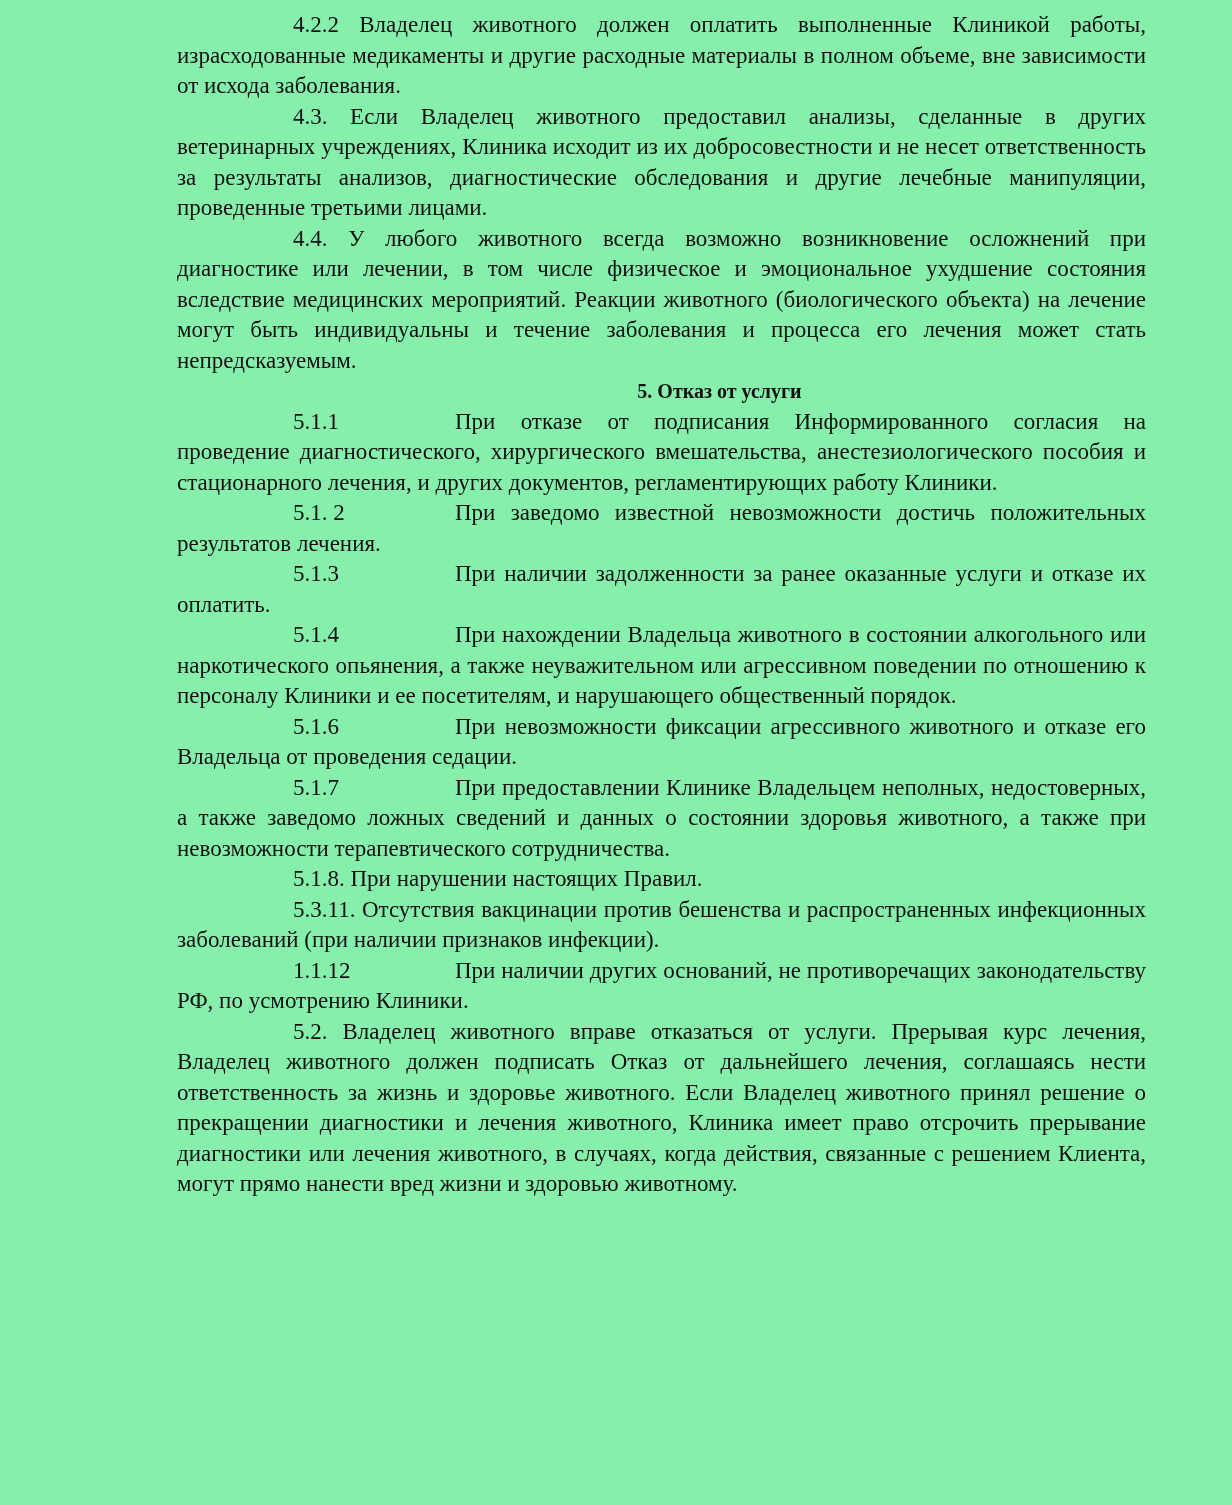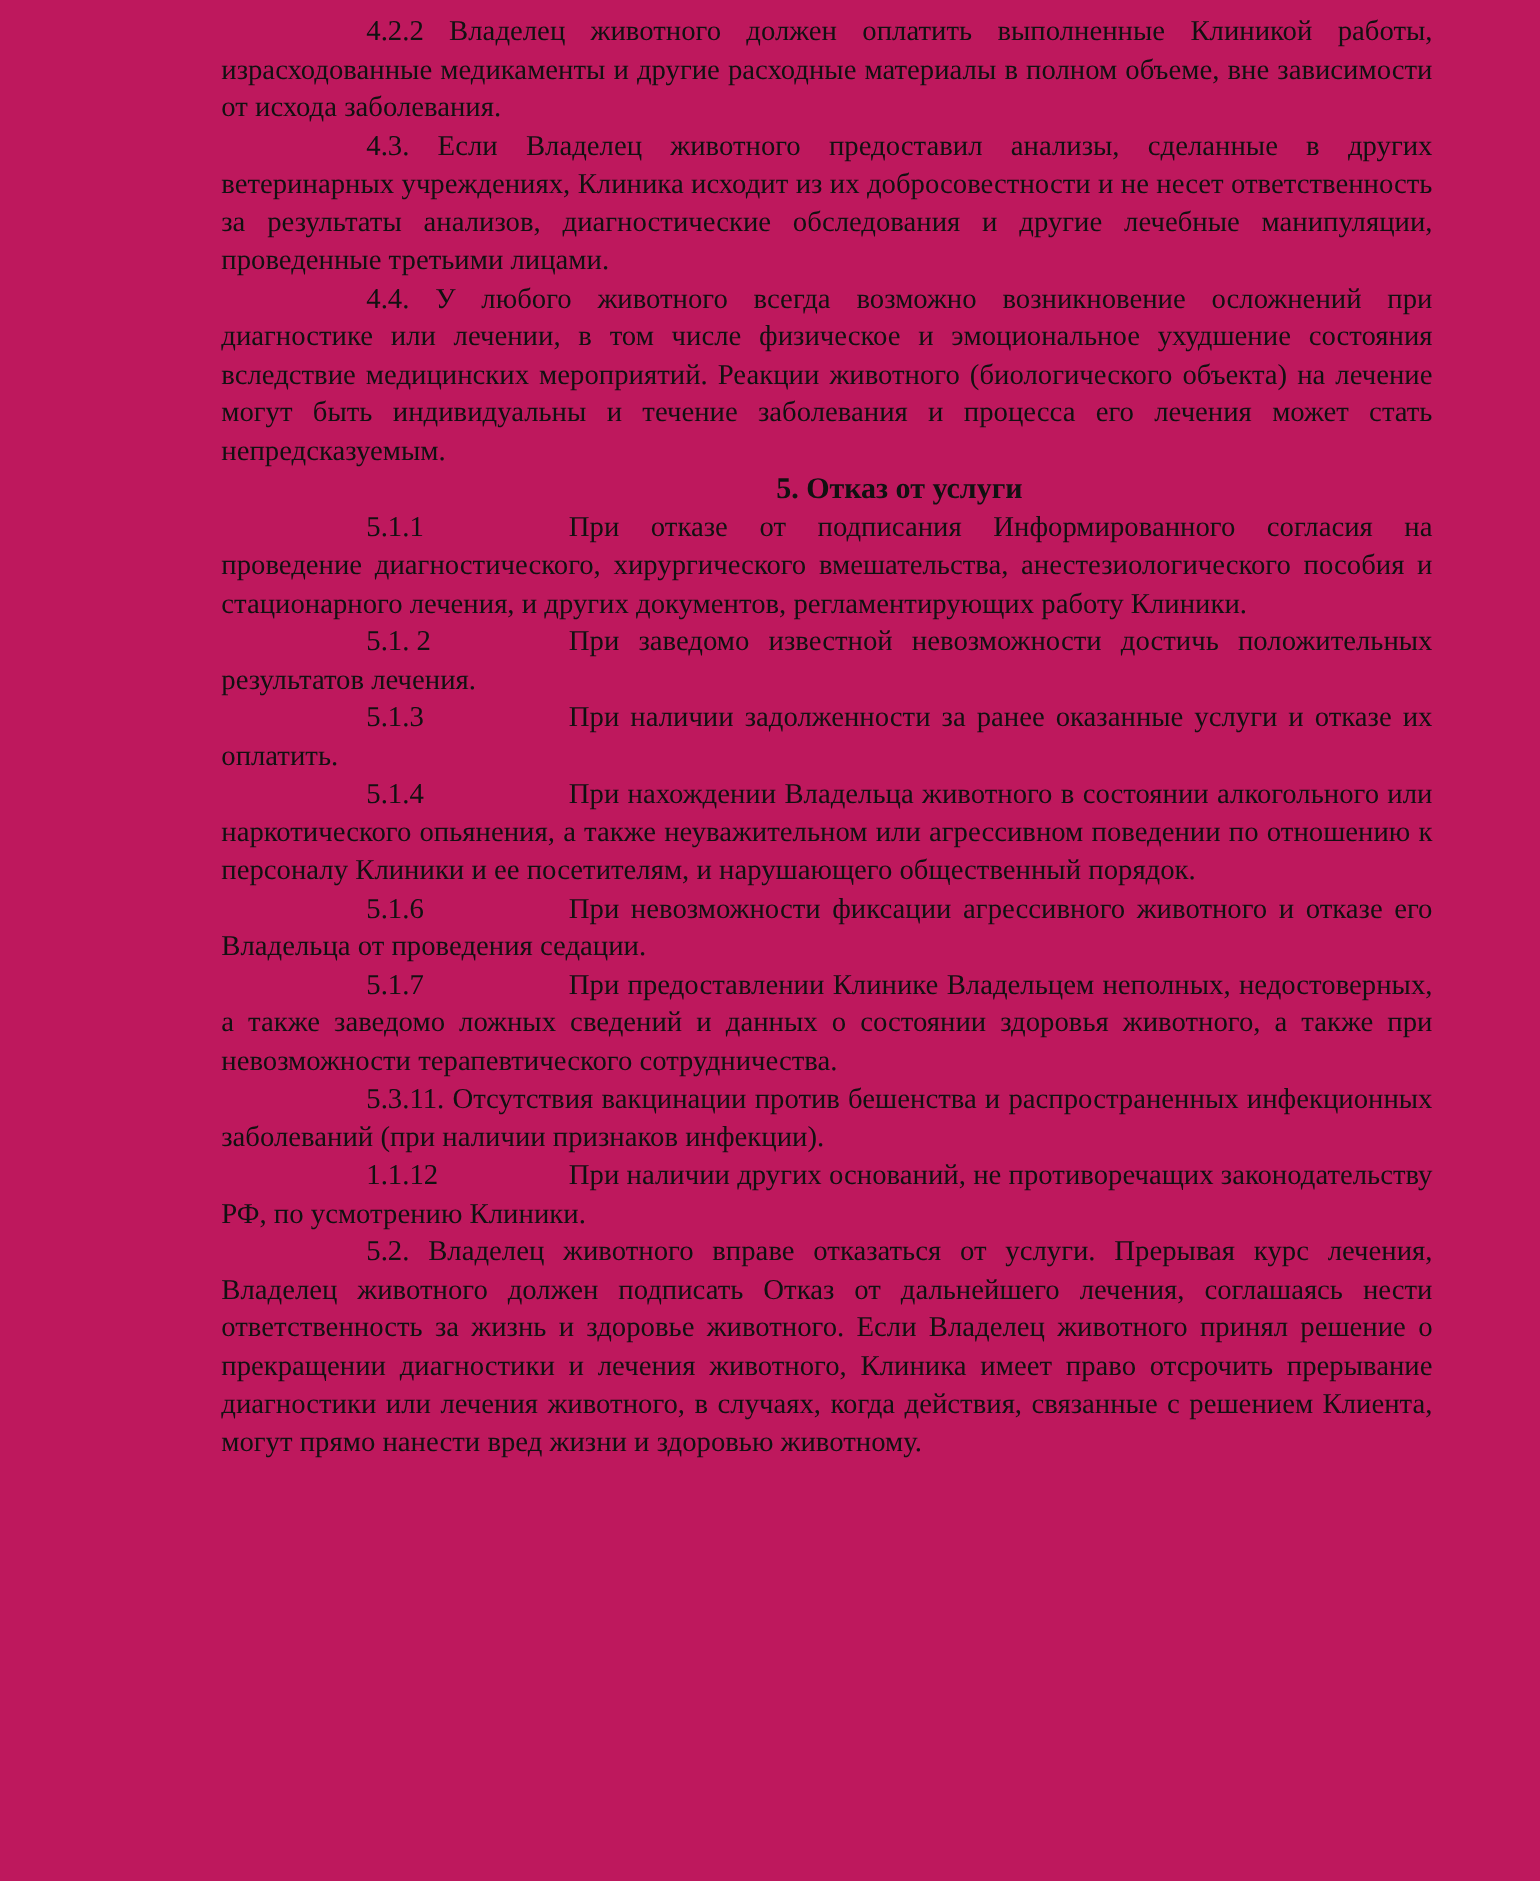--- a/index.html
+++ b/index.html
@@ -4,21 +4,21 @@
 <style>
   html, body {
     margin: 0;
     padding: 0;
     background: #ffffff;
   }
   .page {
     position: relative;
     width: 1232px;
     height: 1505px;
-    background: #be185d;
+    background: #86efac;
     overflow: hidden;
     font-family: "Liberation Serif", "DejaVu Serif", serif;
     color: #111111;
   }
   .content {
     position: absolute;
     left: 177px;
     top: 10px;
     width: 969px;
     font-size: 23px;
@@ -34,21 +34,21 @@
     display: inline-block;
     width: 162px;
     text-indent: 0;
     white-space: pre;
   }
   .section-heading {
     margin: 21px 0 0 0;
     text-indent: 0;
     text-align: center;
     font-weight: bold;
-    font-size: 24px;
+    font-size: 20px;
   }
 </style>
 </head>
 <body>
 
 <div class="page">
   <div class="content">
 
     <p><span class="clause-num-plain">4.2.2</span> <span>Владелец животного должен оплатить выполненные Клиникой работы, израсходованные медикаменты и другие расходные материалы в полном объеме, вне зависимости от исхода заболевания.</span></p>
 
@@ -66,20 +66,21 @@
 
     <p><span class="clause-num-tab">5.1.3</span><span>При наличии задолженности за ранее оказанные услуги и отказе их оплатить.</span></p>
 
     <p><span class="clause-num-tab">5.1.4</span><span>При нахождении Владельца животного в состоянии алкогольного или наркотического опьянения, а также неуважительном или агрессивном поведении по отношению к персоналу Клиники и ее посетителям, и нарушающего общественный порядок.</span></p>
 
 
     <p><span class="clause-num-tab">5.1.6</span><span>При невозможности фиксации агрессивного животного и отказе его Владельца от проведения седации.</span></p>
 
     <p><span class="clause-num-tab">5.1.7</span><span>При предоставлении Клинике Владельцем неполных, недостоверных, а также заведомо ложных сведений и данных о состоянии здоровья животного, а также при невозможности терапевтического сотрудничества.</span></p>
 
+    <p><span class="clause-num-plain">5.1.8.</span> <span>При нарушении настоящих Правил.</span></p>
 
 
 
     <p><span class="clause-num-plain">5.3.11.</span> <span>Отсутствия вакцинации против бешенства и распространенных инфекционных заболеваний (при наличии признаков инфекции).</span></p>
 
     <p><span class="clause-num-tab">1.1.12</span><span>При наличии других оснований, не противоречащих законодательству РФ, по усмотрению Клиники.</span></p>
 
     <p><span class="clause-num-plain">5.2.</span> <span>Владелец животного вправе отказаться от услуги. Прерывая курс лечения, Владелец животного должен подписать Отказ от дальнейшего лечения, соглашаясь нести ответственность за жизнь и здоровье животного. Если Владелец животного принял решение о прекращении диагностики и лечения животного, Клиника имеет право отсрочить прерывание диагностики или лечения животного, в случаях, когда действия, связанные с решением Клиента, могут прямо нанести вред жизни и здоровью животному.</span></p>
 
   </div>

